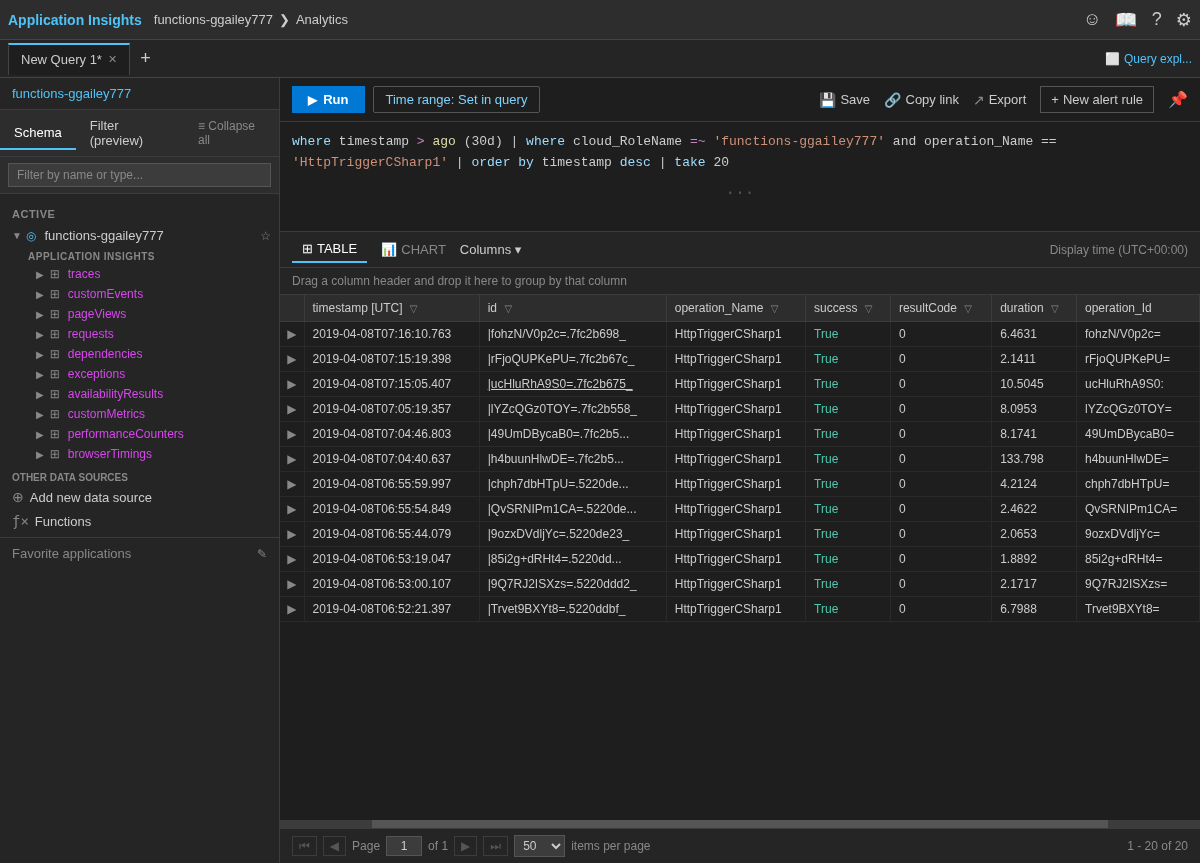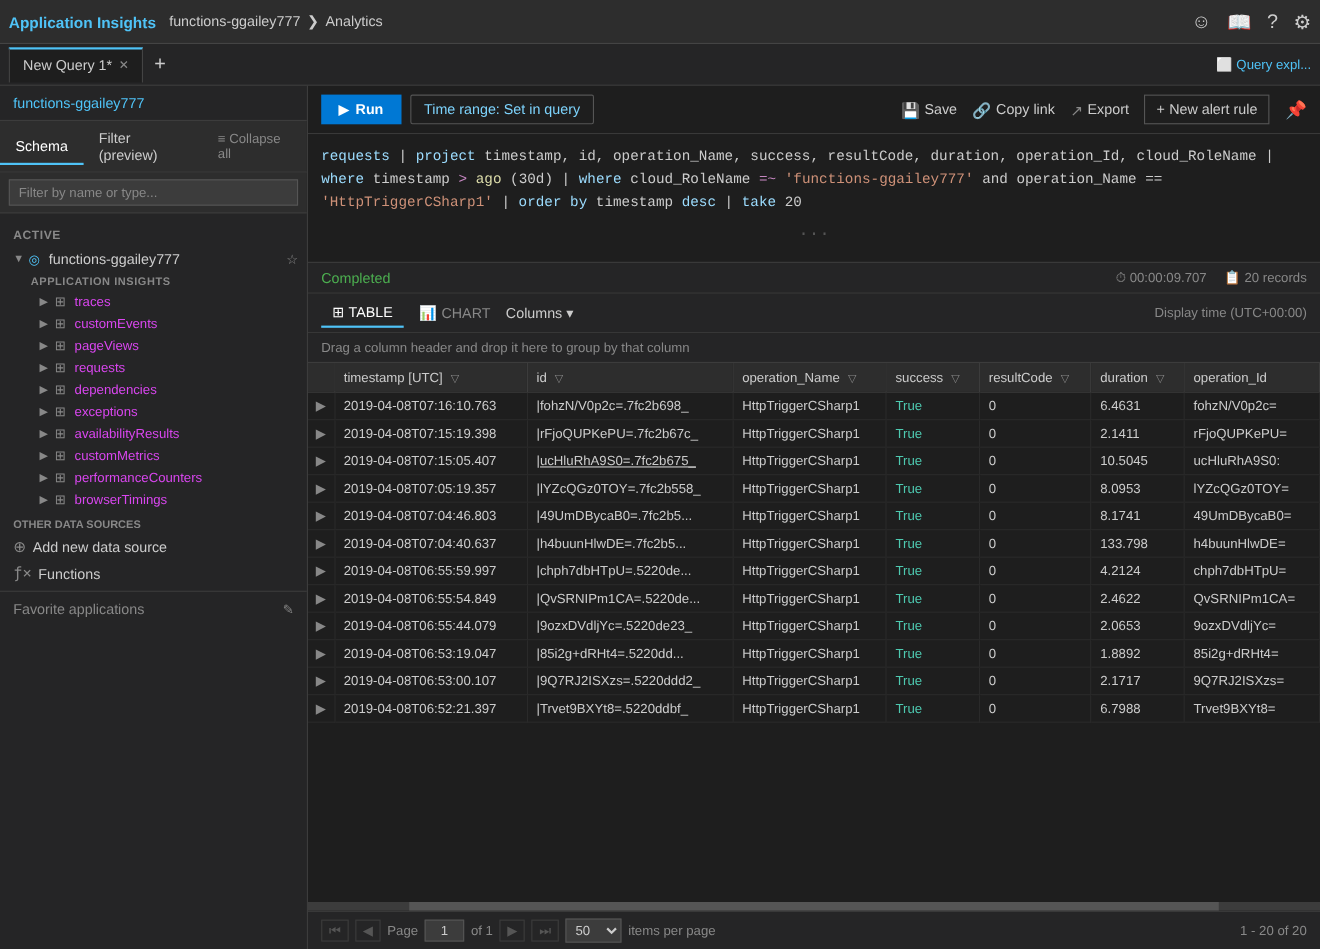--- a/index.html
+++ b/index.html
@@ -629,26 +629,20 @@
         <button class="new-alert-btn">
           <span>+</span>
           <span>New alert rule</span>
         </button>
         <span class="pin-icon">📌</span>
       </div>
     </div>
 
     <div class="query-editor">
       <div>
-        <span class="query-keyword">requests</span>
-        <span class="query-pipe"> | </span>
-        <span class="query-keyword">project</span>
-        <span> timestamp, id, operation_Name, success, resultCode, duration, operation_Id, cloud_RoleName |</span>
-      </div>
-      <div>
         <span class="query-keyword">where</span>
         <span> timestamp </span>
         <span class="query-op">&gt;</span>
         <span> </span>
         <span class="query-func">ago</span>
         <span>(30d) </span>
         <span class="query-pipe">| </span>
         <span class="query-keyword">where</span>
         <span> cloud_RoleName </span>
         <span class="query-op">=~</span>
@@ -664,27 +658,20 @@
         <span class="query-keyword">desc</span>
         <span class="query-pipe"> | </span>
         <span class="query-keyword">take</span>
         <span> 20</span>
       </div>
       <div class="query-dots">...</div>
     </div>
 
     <div class="results-area">
 
-      <div class="results-toolbar">
-        <span class="results-status">Completed</span>
-        <div class="results-meta">
-          <span>⏱ 00:00:09.707</span>
-          <span>📋 20 records</span>
-        </div>
-      </div>
 
       <div class="results-tabs">
         <button class="result-tab active">
           <span>⊞</span>
           <span>TABLE</span>
         </button>
         <button class="result-tab">
           <span>📊</span>
           <span>CHART</span>
         </button>

